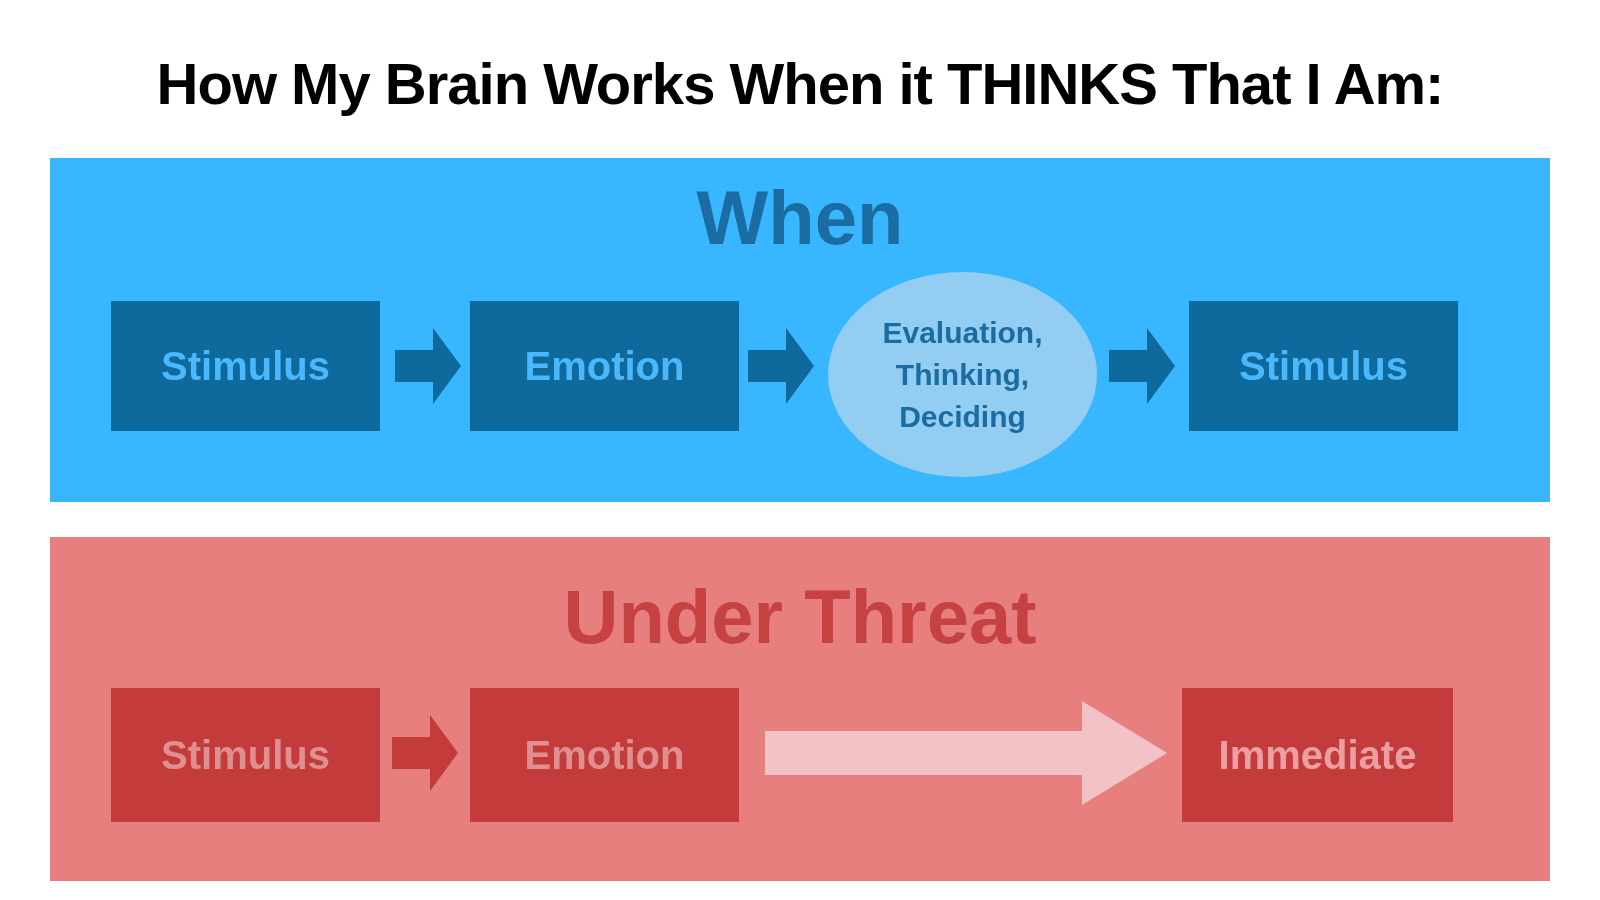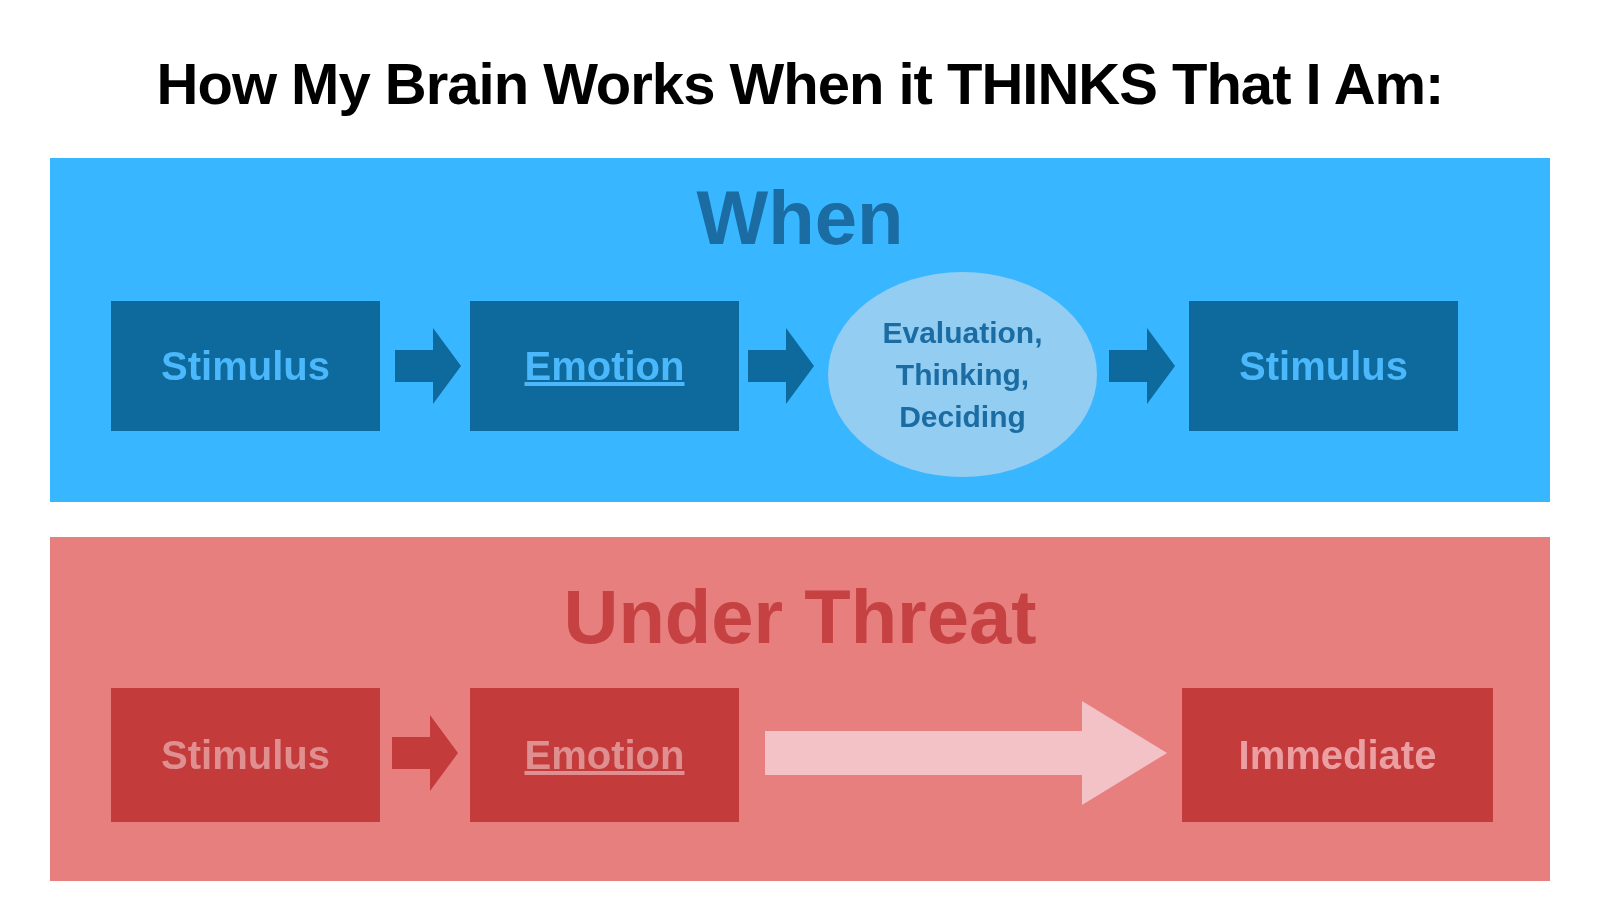--- a/index.html
+++ b/index.html
@@ -68,23 +68,23 @@
     font-size: 40px;
   }
   .panel.red .flow-box {
     top: 151px;
     height: 134px;
     background: var(--red-dark, #c43b3b);
     color: var(--red-box-label, #e08f90);
     font-size: 40px;
   }
   .pos-step1 { left: 61px; }
-  .pos-step2 { left: 420px; text-decoration: underline; }
+  .pos-step2 { left: 420px; }
   .pos-step3 { left: 1139px; }
-  .pos-result { left: 1132px; width: 311px; font-size: 33px; line-height: 46px; }
+  .pos-result { left: 1132px; width: 271px; font-size: 33px; line-height: 46px; }
 
   .arrow-icon {
     position: absolute;
     width: 66px;
     height: 76px;
   }
   .panel.blue .arrow-icon { top: 170px; color: var(--blue-dark, #0e699c); }
   .panel.red  .arrow-icon.small { top: 178px; color: var(--red-dark, #c43b3b); }
   .pos-arrow1 { left: 345px; }
   .pos-arrow2 { left: 698px; }

